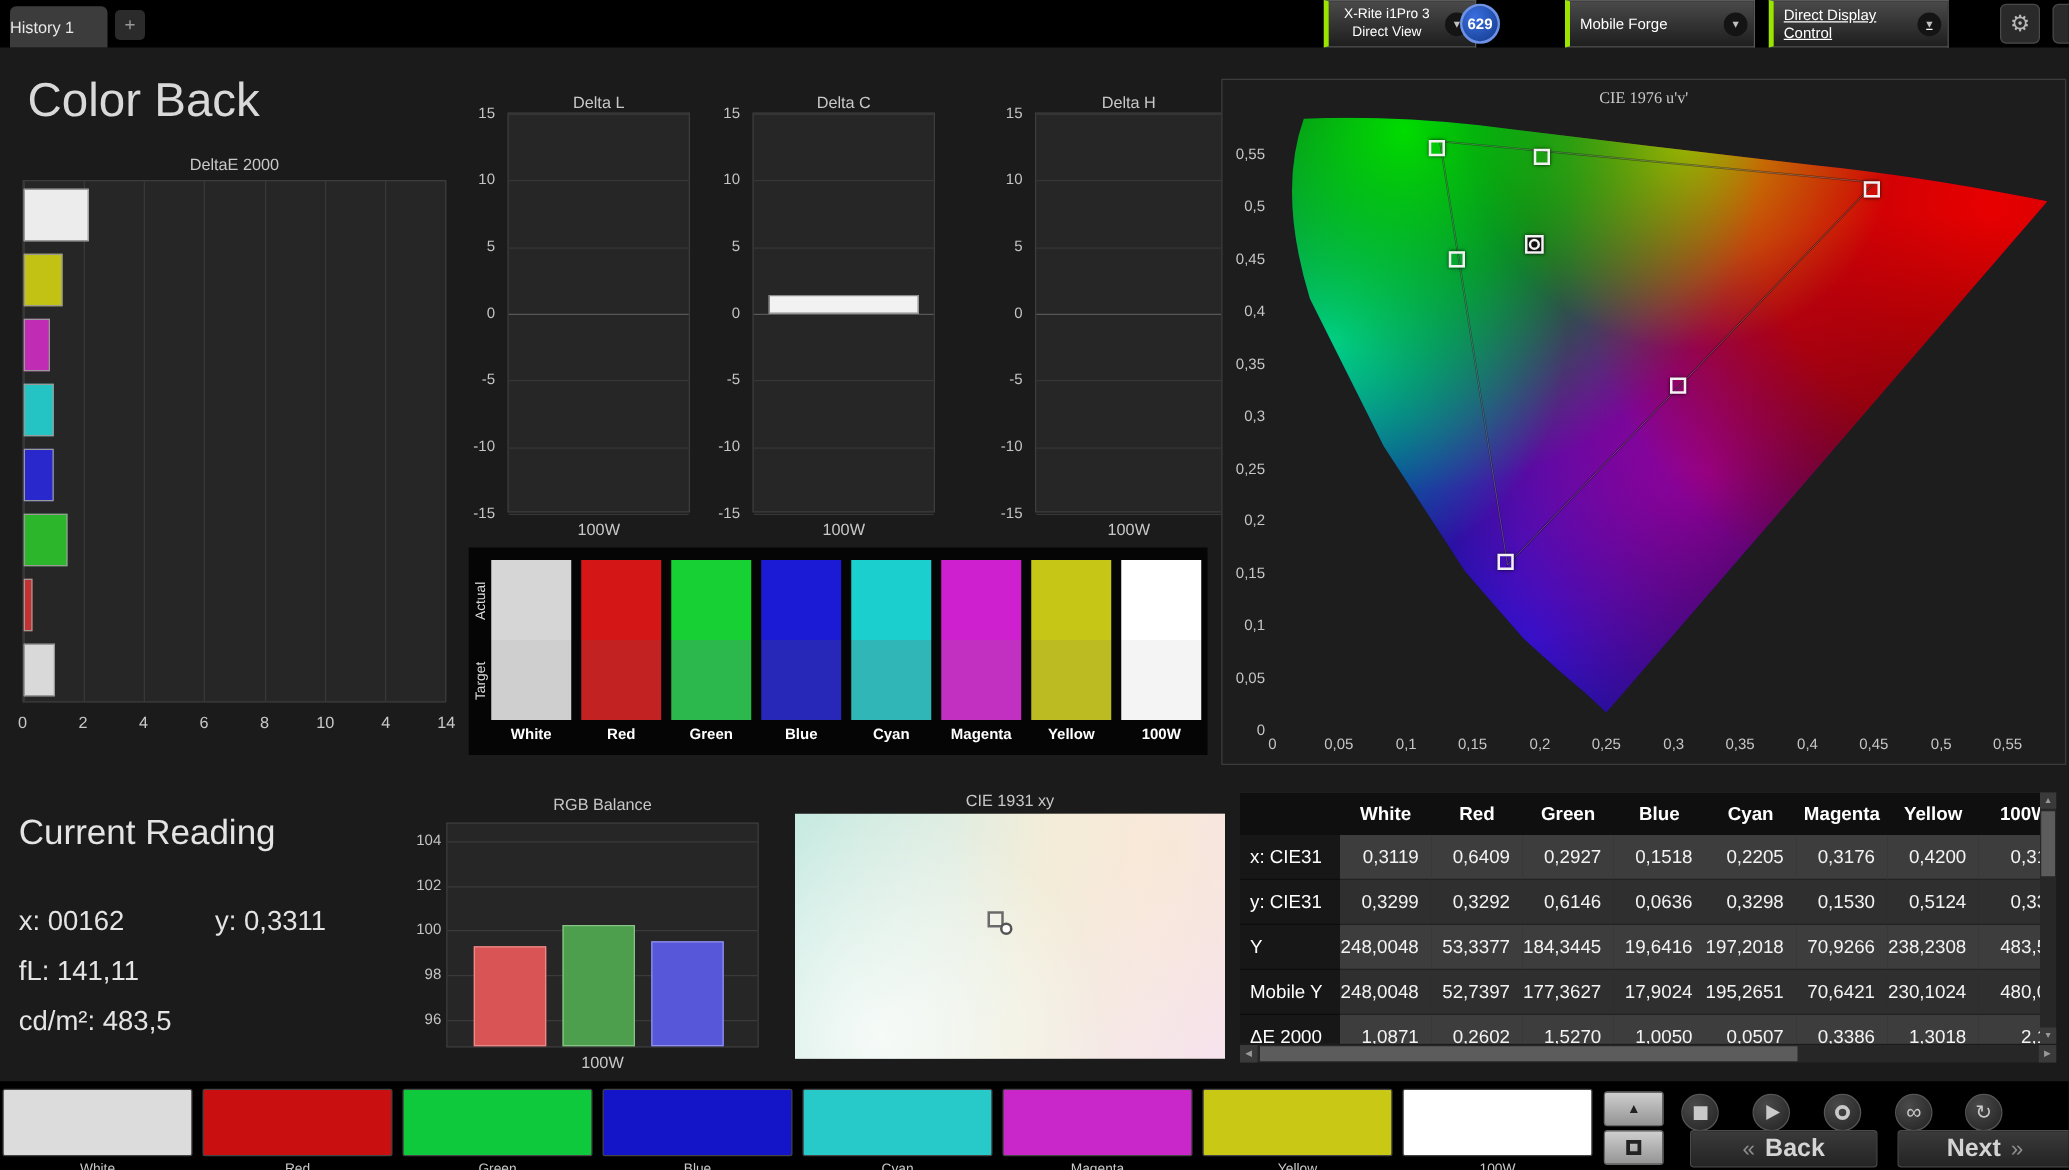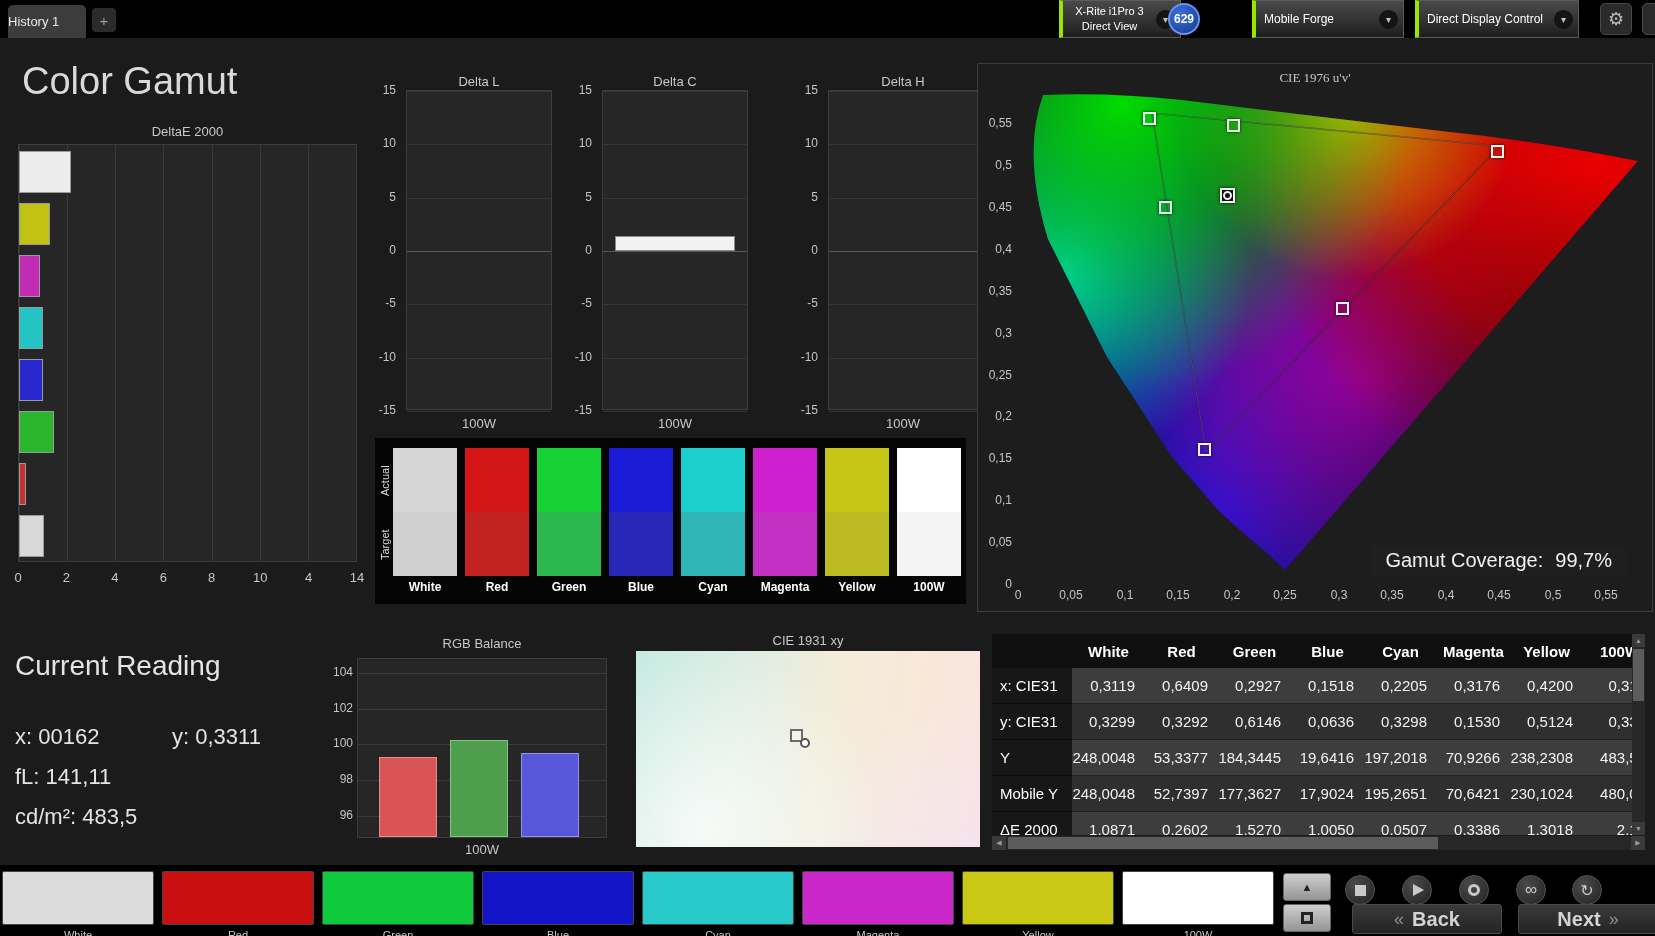--- a/index.html
+++ b/index.html
@@ -10,21 +10,21 @@
 .topbar{position:absolute;left:0;top:0;width:1655px;height:38px;background:#000;}
 .tab{position:absolute;left:8px;top:5px;width:78px;height:33px;background:#3c3c3c;border-radius:5px 5px 0 0;
      display:flex;align-items:center;justify-content:flex-start;font-size:13px;color:#e8e8e8;}
 .tab-plus{position:absolute;left:92px;top:8px;width:24px;height:24px;background:#2b2b2b;border-radius:4px;
      display:flex;align-items:center;justify-content:center;font-size:15px;color:#999;}
 .dd{position:absolute;top:0;height:38px;display:flex;align-items:center;
     background:linear-gradient(#4a4a4a,#1e1e1e);border:1px solid #5a5a5a;border-left:4px solid #9be400;color:#fff;}
 .dd-meter{left:1059px;width:122px;}
 .dd-meter .dd-text{flex:1;text-align:center;font-size:11px;line-height:1.35;}
 .dd-source{left:1252px;width:152px;font-size:12px;}
-.dd-workflow{left:1415px;width:164px;font-size:12px;}
+.dd-workflow{left:1415px;width:144px;font-size:12px;text-decoration:underline;}
 .dd .one-line{flex:1;padding-left:8px;}
 .dd-chev{width:19px;height:19px;border-radius:50%;background:#141414;color:#c0c0c0;font-size:10px;
     display:flex;align-items:center;justify-content:center;margin-right:5px;flex:none;}
 .badge{position:absolute;left:1136px;top:3px;width:32px;height:32px;border-radius:50%;
     background:radial-gradient(circle at 35% 30%,#3a6fe0,#123a8c);border:2px solid #6e93e6;
     display:flex;align-items:center;justify-content:center;font-size:12px;font-weight:bold;color:#fff;margin-left:32px;}
 .iconbtn{position:absolute;top:3px;width:32px;height:32px;background:#2a2a2a;border:1px solid #4a4a4a;border-radius:5px;
     display:flex;align-items:center;justify-content:center;color:#b8b8b8;font-size:18px;}
 .gearbtn{left:1600px;}
 .partialbtn{left:1642px;width:18px;}
@@ -181,21 +181,21 @@
     <div class="one-line">Direct Display Control</div>
     <div class="dd-chev">▾</div>
   </div>
 
   <div class="iconbtn gearbtn">
       <span>⚙</span>
     </div>
   <div class="iconbtn partialbtn"></div>
 </div>
 
-<div class="page-title">Color Gamut</div>
+<div class="page-title">Color Back</div>
 
 <div class="deltae">
   <div class="chart-title">DeltaE 2000</div>
   <div class="de-plot">
     <div class="de-grid">
         <div class="de-gridline" style="left: 0%;"></div>
         <div class="de-gridline" style="left: 14.29%;"></div>
         <div class="de-gridline" style="left: 28.57%;"></div>
         <div class="de-gridline" style="left: 42.86%;"></div>
         <div class="de-gridline" style="left: 57.14%;"></div>
@@ -432,24 +432,20 @@
   <div>
       <div class="cie-marker target" style="left: 165px; top: 48px;"></div>
       <div class="cie-marker target" style="left: 249px; top: 55px;"></div>
       <div class="cie-marker current" style="left: 242px; top: 124px;"></div>
       <div class="cie-marker target" style="left: 181px; top: 137px;"></div>
       <div class="cie-marker target" style="left: 513px; top: 81px;"></div>
       <div class="cie-marker target" style="left: 358px; top: 238px;"></div>
       <div class="cie-marker target" style="left: 220px; top: 379px;"></div>
     </div>
 
-  <div class="coverage">
-    <span>Gamut Coverage:</span>
-    <span>99,7%</span>
-  </div>
 </div>
 
 <div class="cr-title">Current Reading</div>
 <div class="cr-val cr-x">x: 00162</div>
 <div class="cr-val cr-y">y: 0,3311</div>
 <div class="cr-val cr-fl">fL: 141,11</div>
 <div class="cr-val cr-cd">cd/m²: 483,5</div>
 
 <div class="rgbb">
   <div class="chart-title">RGB Balance</div>

